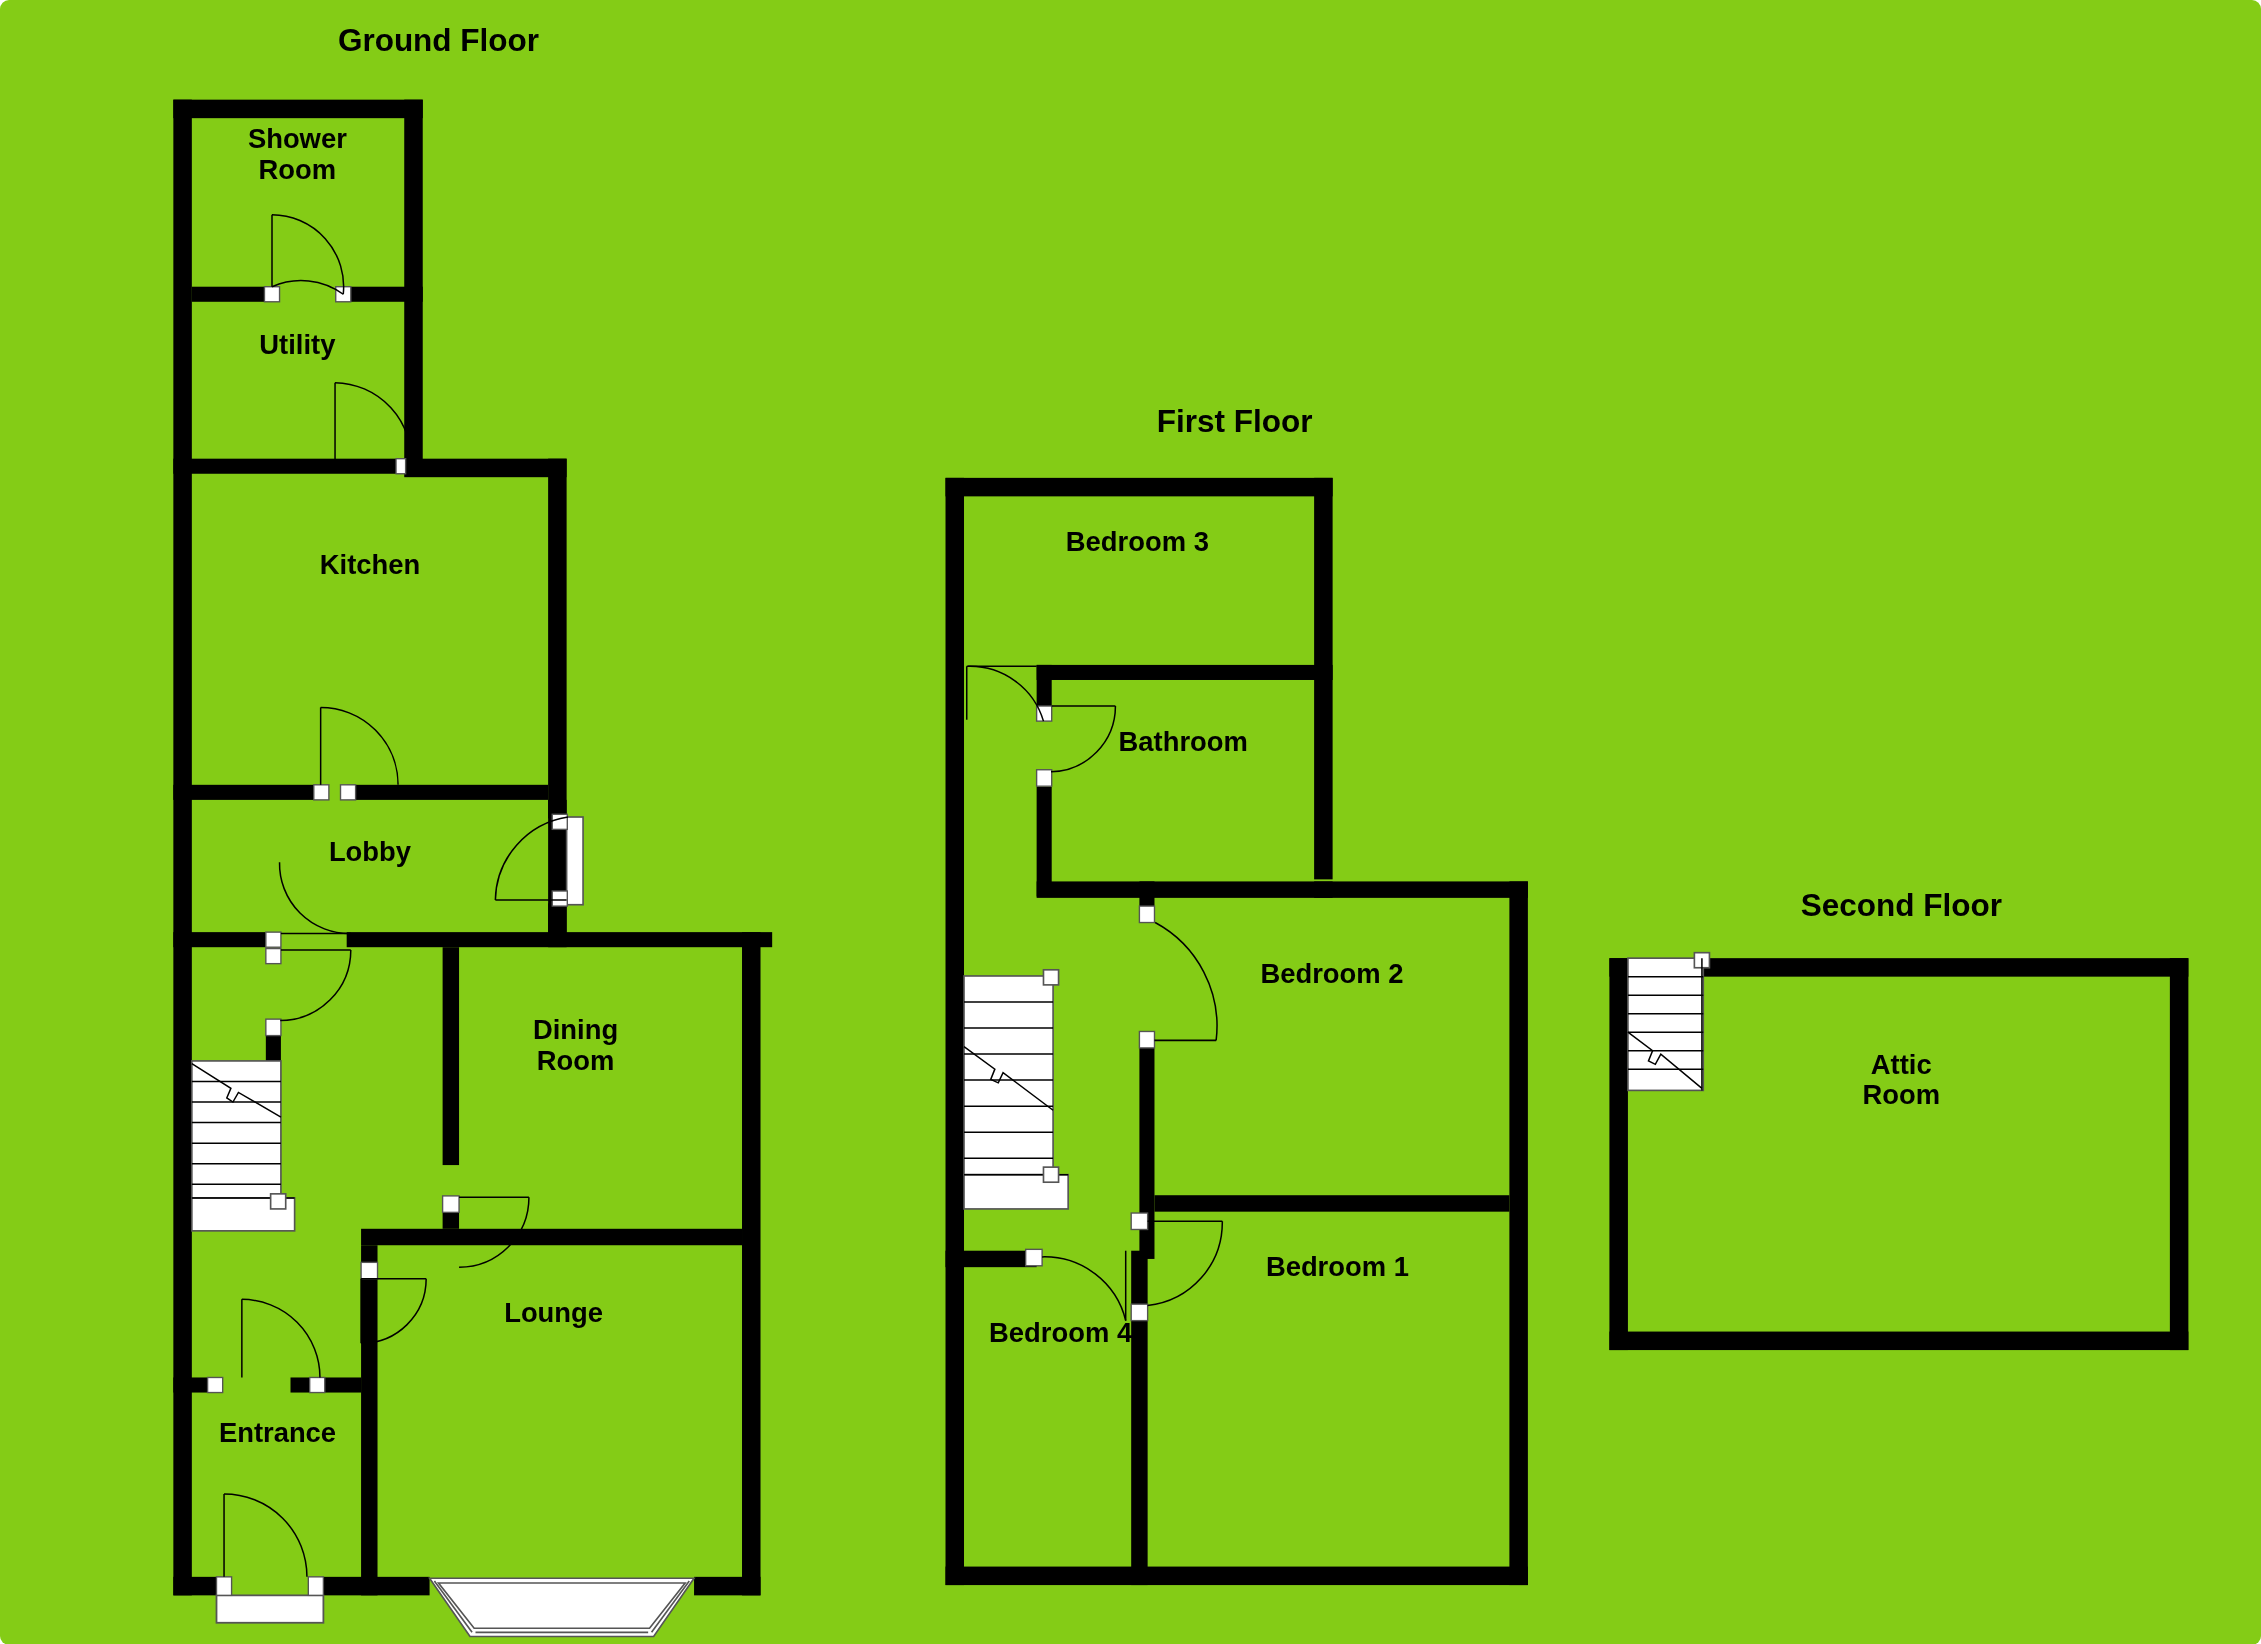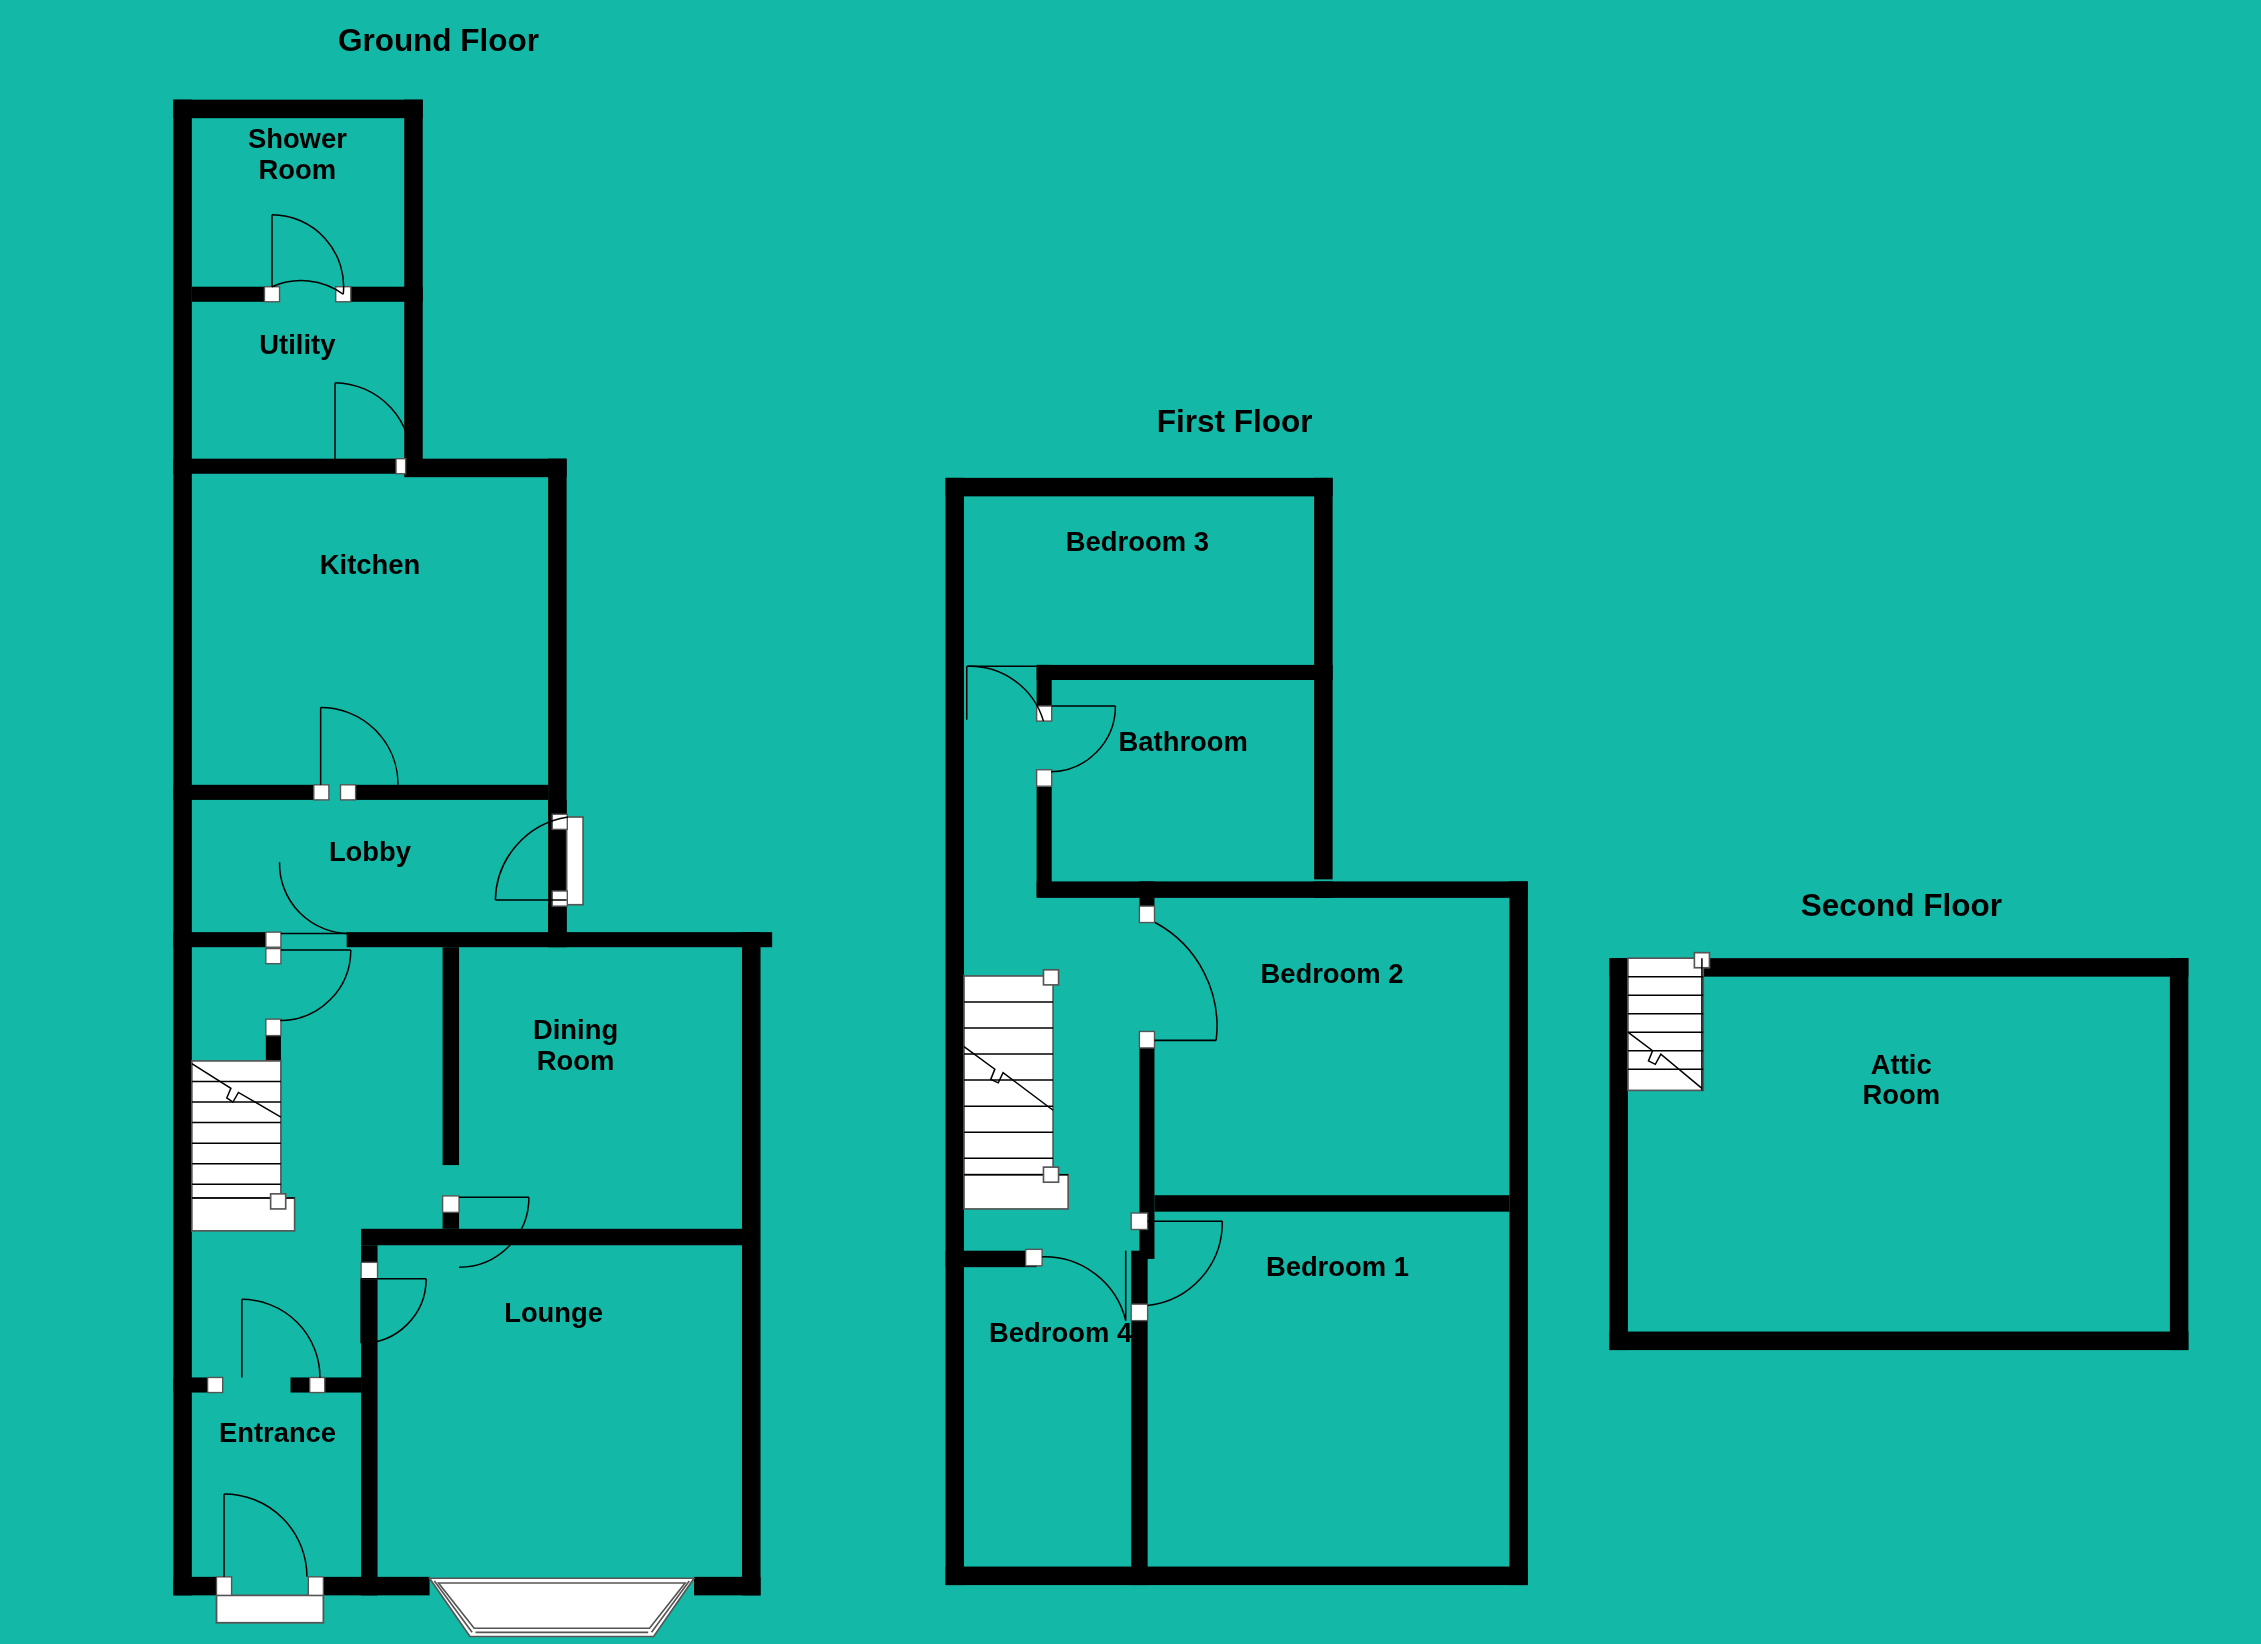--- a/index.html
+++ b/index.html
@@ -10,21 +10,22 @@
   body {
     width: 2261px;
     height: 1645px;
     font-family: "Liberation Sans", sans-serif;
     overflow: hidden;
   }
   #plan-root {
     position: relative;
     width: 2261px;
     height: 1645px;
-    background: #14b8a6;
+    background: #84cc16;
+    border-radius: 9px;
   }
   svg.floorplan {
     position: absolute;
     left: 0;
     top: 0;
     width: 2261px;
     height: 1645px;
   }
   .floor-title {
     font-family: "Liberation Sans", sans-serif;

